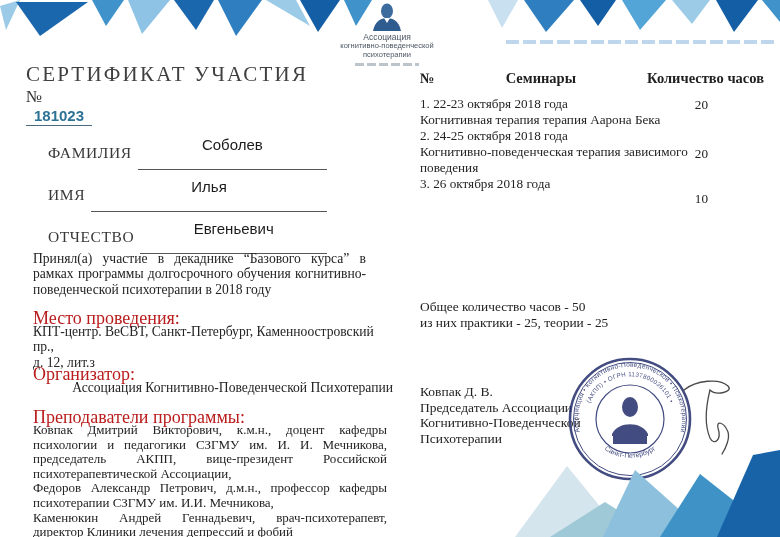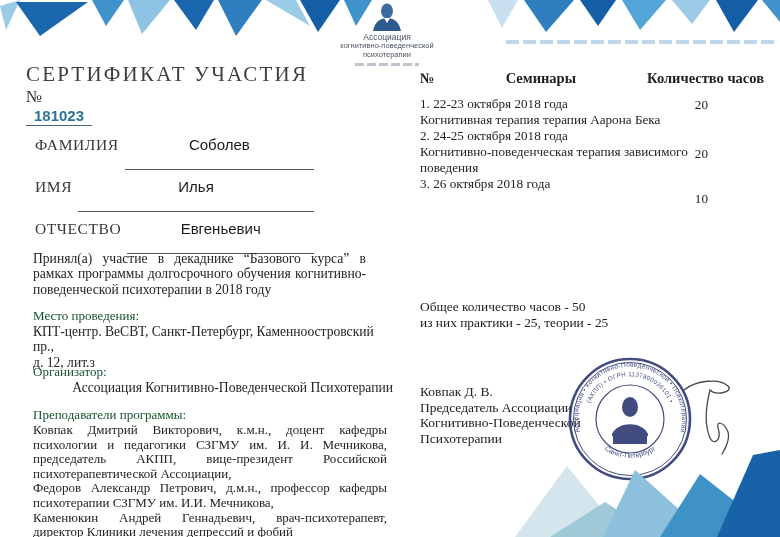--- a/index.html
+++ b/index.html
@@ -20,29 +20,29 @@
   .logo-caption .l2,.logo-caption .l3{font-size:7.5px;font-family:"Liberation Sans",sans-serif;}
 
   
   .title-row{left:10px;top:62px;display:flex;align-items:baseline;white-space:nowrap;flex-direction:column;}
   .title-text{font-size:21px;letter-spacing:2.2px;color:#3f3f3f;font-weight:500;}
   .num-sign{font-size:17px;color:#333;margin-left:16px;}
   .num-value{font-family:"Liberation Sans",sans-serif;font-size:15px;font-weight:bold;
              color:#2d7396;border-bottom:1.6px solid #4a6a80;padding:0 8px 1px 8px;margin-left:4px;}
 
   
-  .field{left:35px;width:279px;display:flex;align-items:flex-start;}
+  .field{left:48px;width:279px;display:flex;align-items:center;}
   .field-label{font-size:15.5px;letter-spacing:.6px;color:#383838;padding-right:6px;white-space:nowrap;}
   .field-line{flex:1;border-bottom:1.6px solid #555;text-align:center;
               font-family:"Liberation Sans",sans-serif;font-size:15px;color:#1b1b1b;padding-bottom:16px;}
 
   
   .para{font-size:13.6px;line-height:15.4px;text-align:justify;color:#232323;}
   .pre{white-space:pre-line;}
-  .sec-label{font-size:13px;color:#14532d;}
+  .sec-label{font-size:18px;color:#b91c1c;}
 
   
   .sem-header{left:420px;top:70px;width:344px;display:flex;justify-content:space-between;
               font-size:14.5px;font-weight:600;color:#1f1f1f;}
   .sem-items{left:420px;top:96px;width:344px;font-size:13.2px;line-height:16px;color:#232323;}
   .sem-name{width:310px;}
   .sem-hours{position:absolute;right:56px;font-size:13.2px;}
   .totals{left:420px;top:299px;font-size:13.4px;line-height:16px;color:#232323;}
   .signatory{left:420px;top:384px;font-size:13.5px;line-height:15.5px;color:#232323;}
 

